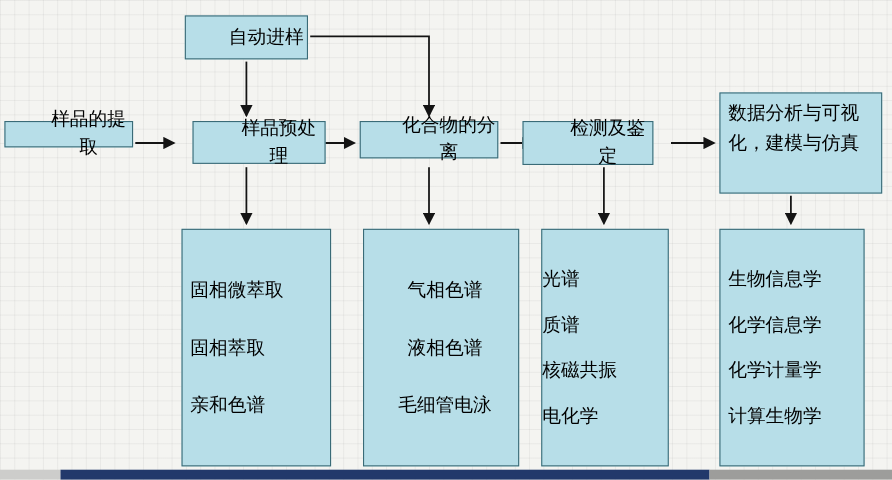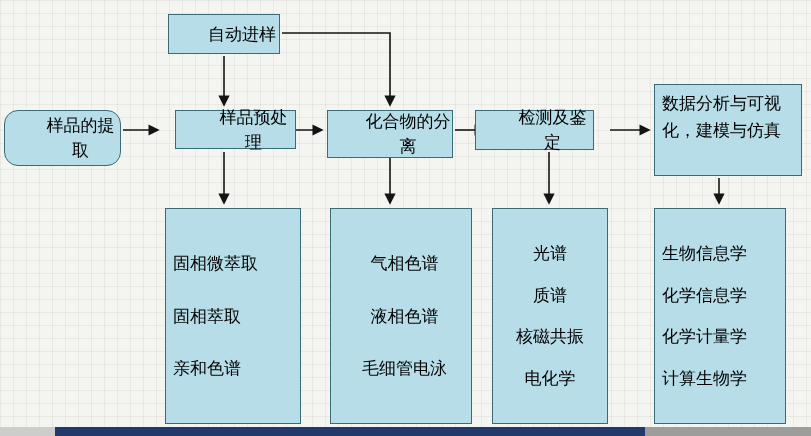--- a/index.html
+++ b/index.html
@@ -26,45 +26,45 @@
     display: flex;
     align-items: center;
     justify-content: center;
     font-size: 17px;
     line-height: 1.45;
     text-align: center;
     padding-left: 36px;
   }
 
   
-  .b-extraction   { left: 4px;   top: 110px; width: 117px; height: 56px; border-radius: 14px; }
+  .b-extraction   { left: 4px;   top: 110px; width: 117px; height: 24px; }
   .b-autosample   { left: 168px; top: 14px;  width: 112px; height: 40px; }
   .b-pretreat     { left: 163px; top: 110px; width: 121px; height: 39px; margin-left: 12px; }
-  .b-separation   { left: 327px; top: 110px; width: 126px; height: 48px; }
+  .b-separation   { left: 327px; top: 110px; width: 126px; height: 34px; }
   .b-detection    { left: 475px; top: 110px; width: 119px; height: 40px; }
   .b-analysis     {
     left: 654px; top: 84px; width: 148px; height: 92px;
     align-items: flex-start; justify-content: flex-start;
     text-align: left; padding: 5px 3px 4px 7px; line-height: 1.6;
   }
 
   
   .detail {
     position: absolute;
     top: 208px; height: 216px;
     background: var(--box-fill, #b7dee8);
     border: 1px solid var(--box-border, #3a6b77);
     display: flex;
     flex-direction: column;
     justify-content: space-evenly;
     padding: 14px 0;
     font-size: 17px;
   }
   .detail .item { padding-left: 7px; text-align: left; }
-  .detail.center .item { padding-left: 0; text-align: center; }
+  .detail.center .item { padding-left: 0; }
   .d1 { left: 165px; width: 136px; }
   .d2 { left: 330px; width: 142px; align-items: center; }
   .d3 { left: 492px; width: 116px; }
   .d4 { left: 654px; width: 132px; }
 
   svg.connectors {
     position: absolute; inset: 0;
     width: 811px; height: 436px;
     pointer-events: none;
   }

